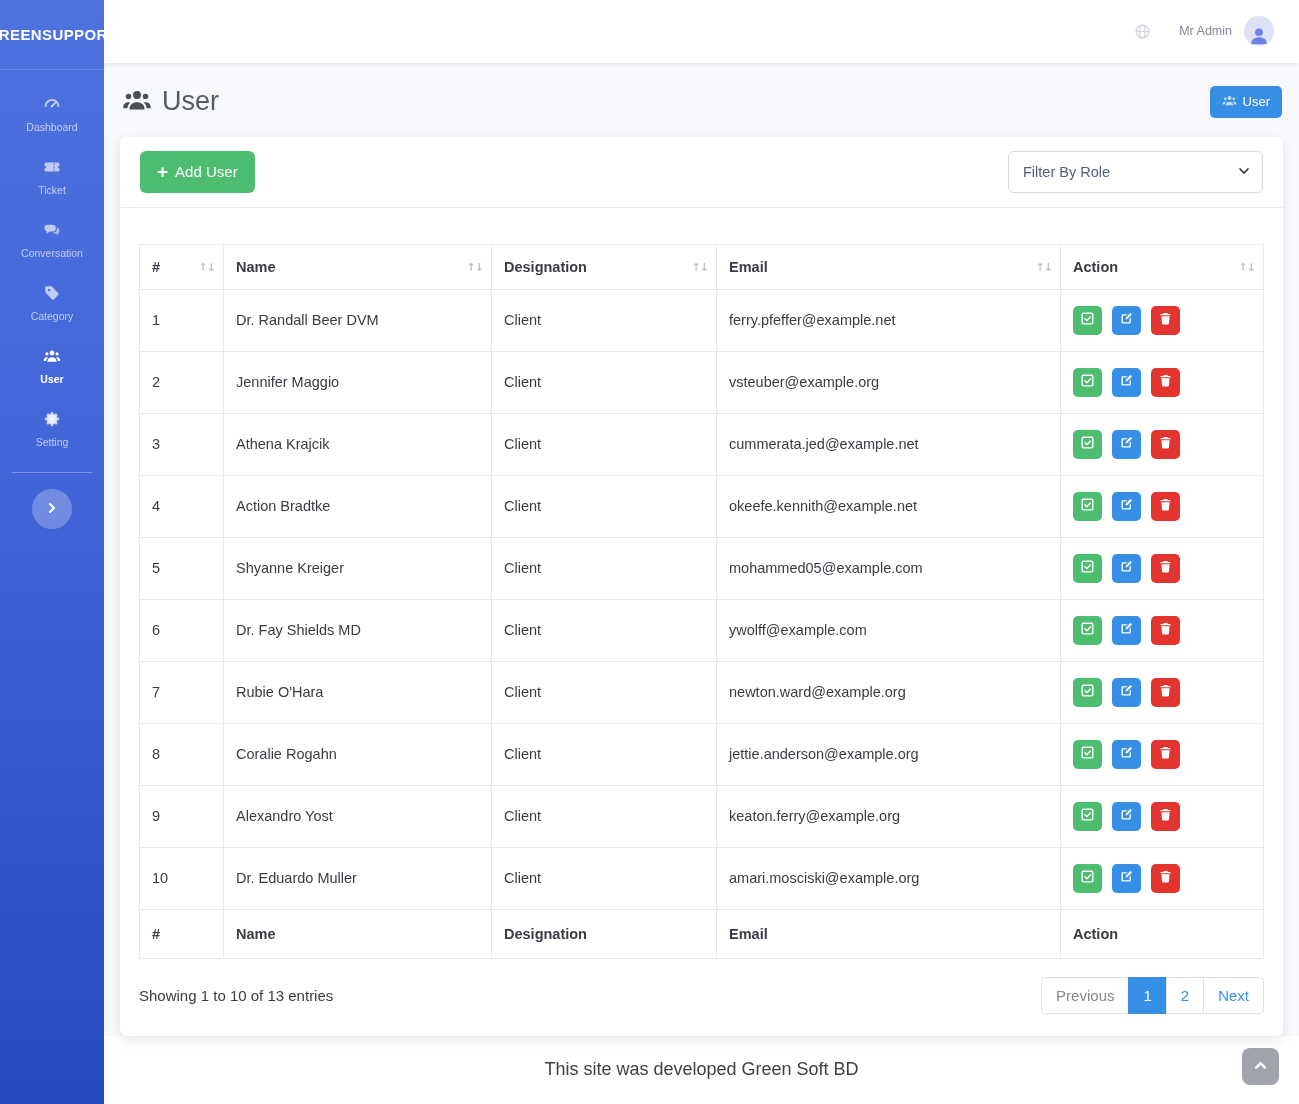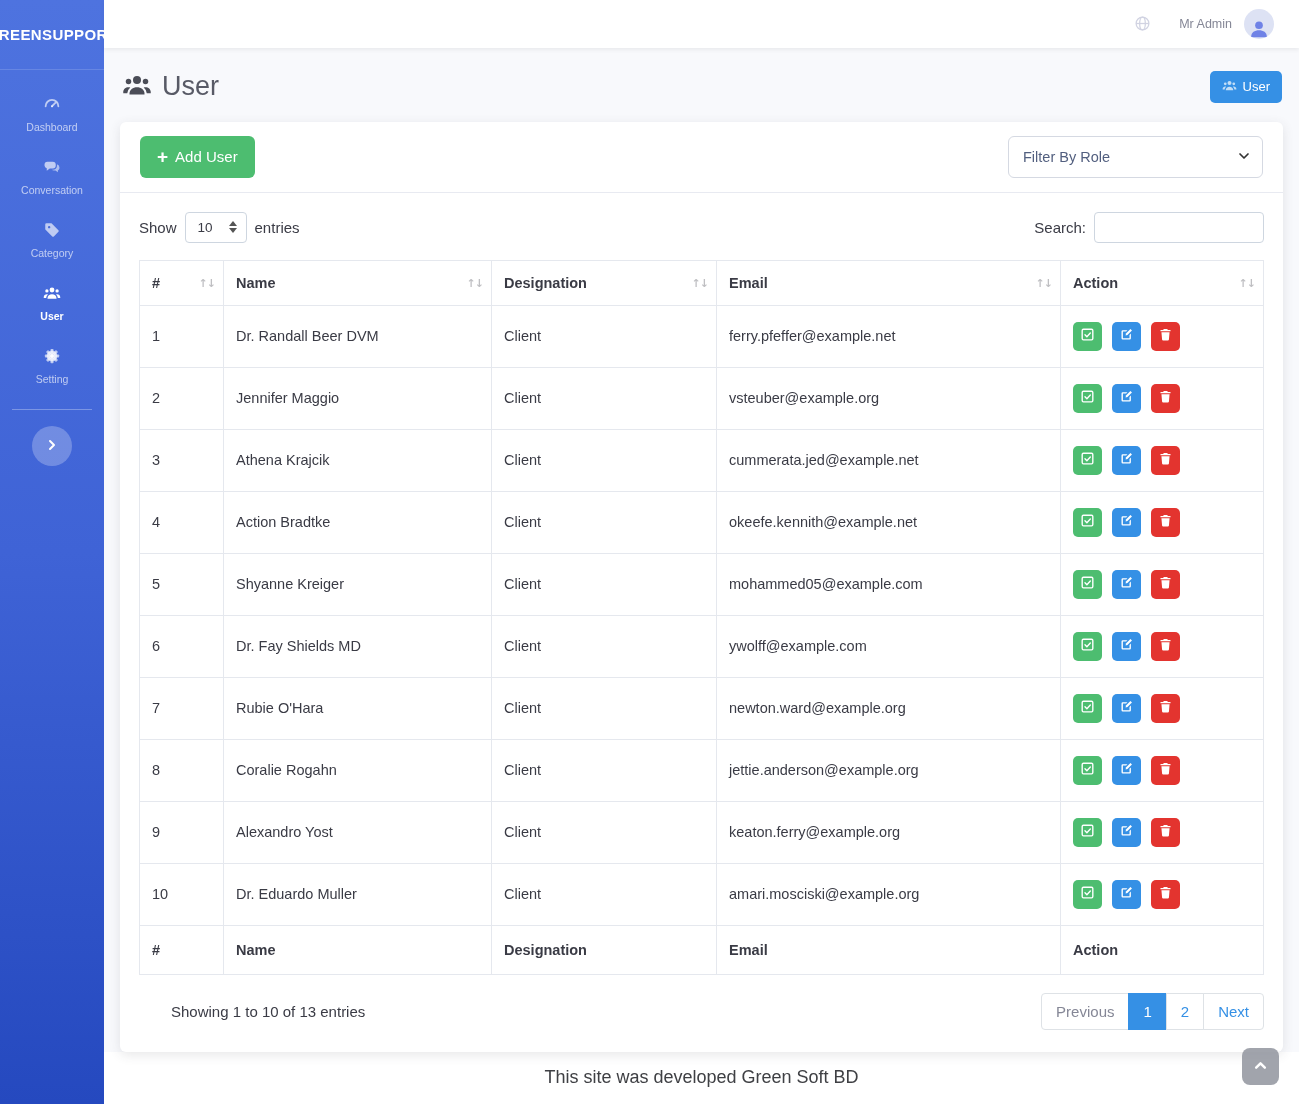--- a/index.html
+++ b/index.html
@@ -100,21 +100,21 @@
   .act-btn { width:29px; height:29px; border:none; border-radius:5px; margin-right:6px;
     display:inline-flex; align-items:center; justify-content:center; cursor:pointer;
     vertical-align:middle; }
   .act-btn svg { width:15px; height:15px; }
   .act-approve { background:#4dbd70; }
   .act-edit { background:#3590e5; }
   .act-delete { background:#e3342f; }
 
   
   .dt-footer { display:flex; align-items:center; justify-content:space-between; margin-top:18px; }
-  .dt-info { font-size:15px; color:#3a3b45;margin-left:32px; }
+  .dt-info { font-size:15px; color:#3a3b45; }
   .pagination { display:flex;padding-left:12px; }
   .page-btn { border:1px solid #dee2e6; background:#fff; color:#3590e5; font-size:15px;
     padding:9px 14px; cursor:pointer; margin-left:-1px; }
   .page-btn:first-child { border-radius:4px 0 0 4px; margin-left:0; }
   .page-btn:last-child { border-radius:0 4px 4px 0; }
   .page-btn.disabled { color:#858796; cursor:default; }
   .page-btn.active { background:#3590e5; border-color:#3590e5; color:#fff; }
 
   
   .site-footer { height:76px; background:#fff; display:flex; align-items:center;
@@ -139,20 +139,29 @@
     <nav class="nav">
       <div class="nav-item">
         <span>
           <svg viewBox="0 0 24 24" fill="none" stroke="currentColor" stroke-width="2.4" stroke-linecap="round">
             <path d="M3.5 15a8.5 8.5 0 1 1 17 0"></path>
               <path d="M12 15l4.4-4.4"></path>
               <circle cx="12" cy="15" r="1.4" fill="currentColor" stroke="none"></circle>
           </svg>
         </span>
         <span class="nav-label">Dashboard</span>
+      </div>
+      <div class="nav-item">
+        <span>
+          <svg viewBox="0 0 24 24" fill="currentColor">
+            <path d="M2 8a2 2 0 0 1 2-2h16a2 2 0 0 1 2 2v2a2 2 0 0 0 0 4v2a2 2 0 0 1-2 2H4a2 2 0 0 1-2-2v-2a2 2 0 0 0 0-4z"></path>
+            <line x1="15" y1="7" x2="15" y2="17" stroke="rgba(78,115,223,1)" stroke-width="1.6" stroke-dasharray="2.2 2.2"></line>
+          </svg>
+        </span>
+        <span class="nav-label">Ticket</span>
       </div>
       <div class="nav-item">
         <span>
           <svg viewBox="0 0 24 24" fill="currentColor">
             <path d="M2 9a4 4 0 0 1 4-4h7a4 4 0 0 1 4 4v1a4 4 0 0 1-4 4H9l-4 3v-3.4A4 4 0 0 1 2 10z"></path>
             <path d="M18.6 8.2A5 5 0 0 1 22 13c0 1.6-.9 2.9-2.2 3.7V19l-3.2-2.2h-2.1a5 5 0 0 1-3-1l1.5-.1c3.2 0 5.6-2.1 5.6-5z" opacity=".85"></path>
           </svg>
         </span>
         <span class="nav-label">Conversation</span>
       </div>
@@ -265,37 +274,20 @@
             <span>
               <svg viewBox="0 0 24 24" fill="none" stroke="currentColor" stroke-width="3.4" stroke-linecap="round" stroke-linejoin="round">
                   <polyline points="4 8 12 16 20 8"></polyline>
                 </svg>
             </span>
           </div>
         </div>
 
         <div class="card-body">
 
-          <div class="dt-controls">
-            <div class="dt-length">
-              <span>Show</span>
-              <div class="len-select">
-                <span>10</span>
-                <span class="spin">
-                    <i class="up"></i>
-                    <i class="dn"></i>
-                  </span>
-              </div>
-              <span>entries</span>
-            </div>
-            <div class="dt-search">
-              <label>Search:</label>
-              <input type="text" value="" style="">
-            </div>
-          </div>
 
           <table class="data">
             <thead>
               <tr>
                 <th class="col-num">
                   <span>#</span>
                   <span class="sort-glyph">↑↓</span></th>
                 <th class="col-name">
                   <span>Name</span>
                   <span class="sort-glyph">↑↓</span></th>

